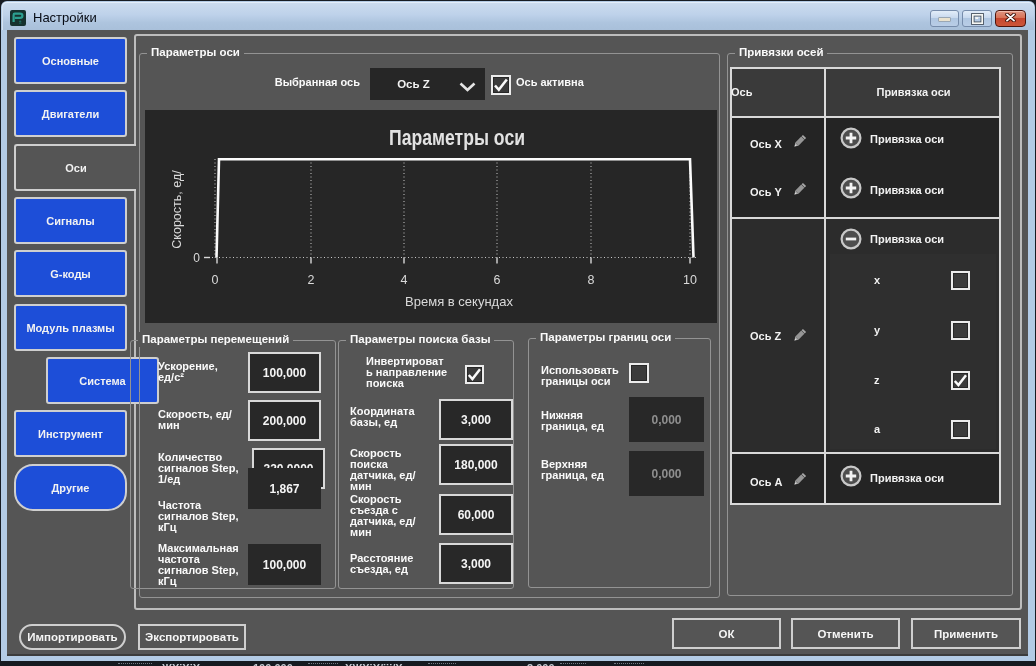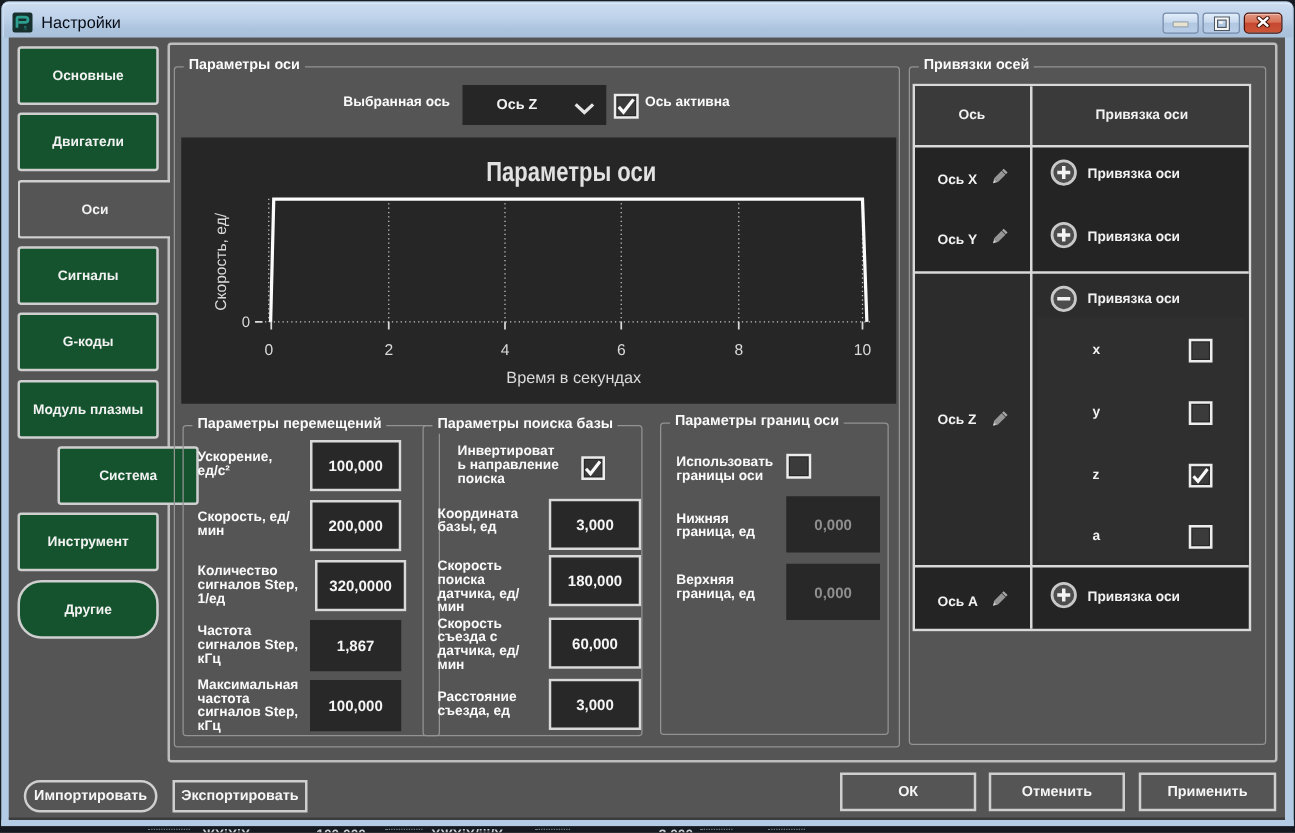--- a/index.html
+++ b/index.html
@@ -11,21 +11,21 @@
   background:linear-gradient(180deg,#ccdcEF 0%,#bed2ea 45%,#adc4de 75%,#a9c0da 100%);
   box-shadow:inset 0 1px 0 #e4eefa, inset 1px 0 0 #d4e2f2; }
 .client { left:7px; top:30px; width:1021px; height:625px; background:#555555; }
 .titletext { left:33px; top:10px; font-size:13px; color:#070b14; }
 .appicon { left:10px; top:10px; width:16px; height:16px; background:#16312e; border-radius:2px; }
 .capbtn { top:10px; height:17px; border-radius:3px; border:1px solid #768cab;
   background:linear-gradient(180deg,#e2edf9 0%,#c8d9ee 45%,#b0c7e2 50%,#b9cde6 100%); }
 .capclose { background:linear-gradient(180deg,#e09582 0%,#d87257 45%,#c64730 50%,#cc5639 100%);
   border:1.5px solid #4d140c; box-shadow:inset 0 1px 0 rgba(255,224,212,0.55); border-radius:4px; }
 
-.tabbtn { left:14px; width:113px; height:47px; background:#14532d; border:2px solid #cfcfcf;
+.tabbtn { left:14px; width:113px; height:47px; background:#1d4ed8; border:2px solid #cfcfcf;
   border-radius:3px; color:#f2f2f2; font-size:11px; font-weight:bold; text-align:center;
   display:flex; align-items:center; justify-content:center; }
 .tabsel { left:14px; width:122px; height:47px; background:#555555; border:2px solid #cfcfcf;
   border-right:none; border-radius:3px 0 0 3px; z-index:5; }
 .bigpanel { left:134px; top:34px; width:888px; height:576px; border:2px solid #bdbdbd; border-radius:3px; }
 .grp { border:1px solid #939393; border-radius:3px; }
 .legend { position:absolute; top:-9px; left:7px; background:#555555; padding:0 4px;
   font-size:11.5px; font-weight:bold; color:#fafafa; white-space:nowrap; line-height:15px; }
 .lbl { position:absolute; font-size:11px; font-weight:bold; color:#fafafa; line-height:11px; }
 .vbox { position:absolute; width:73px; height:41px; background:#282828; color:#f5f5f5;
@@ -125,31 +125,31 @@
       <text x="166" y="174">2</text>
       <text x="259" y="174">4</text>
     <text x="352" y="174">6</text>
       <text x="446" y="174">8</text>
       <text x="545" y="174">10</text>
   </g>
   <text x="314" y="196" font-size="13" fill="#dadada" text-anchor="middle" font-family="Liberation Sans">Время в секундах</text>
   <text x="36" y="99.5" font-size="12.5" fill="#dadada" text-anchor="middle" font-family="Liberation Sans" transform="rotate(-90 36 99.5)">Скорость, ед/</text>
 </svg>
 
-<div class="abs grp" style="left:146px;top:340px;width:206px;height:249px;">
+<div class="abs grp" style="left:130px;top:340px;width:206px;height:249px;">
   <span class="legend">Параметры перемещений</span>
 </div>
 <div class="lbl" style="left:158px;top:361px;">Ускорение,<br>ед/с²</div>
 <div class="vbox vboxb" style="left:248px;top:352px;">100,000</div>
 <div class="lbl" style="left:158px;top:409px;">Скорость, ед/<br>мин</div>
 <div class="vbox vboxb" style="left:248px;top:400px;">200,000</div>
 <div class="lbl" style="left:158px;top:452px;">Количество<br>сигналов Step,<br>1/ед</div>
 <div class="vbox vboxb" style="left:252px;top:448px;">320,0000</div>
 <div class="lbl" style="left:158px;top:500px;">Частота<br>сигналов Step,<br>кГц</div>
-<div class="vbox" style="left:248px;top:496px;">1,867</div>
+<div class="vbox" style="left:248px;top:468px;">1,867</div>
 <div class="lbl" style="left:158px;top:543px;">Максимальная<br>частота<br>сигналов Step,<br>кГц</div>
 <div class="vbox" style="left:248px;top:544px;">100,000</div>
 
 <div class="abs grp" style="left:338px;top:340px;width:176px;height:249px;">
   <span class="legend">Параметры поиска базы</span>
 </div>
 <div class="lbl" style="left:350px;top:356px;margin-left:16px;">Инвертироват<br>ь направление<br>поиска</div>
 <div class="cb" style="left:465px;top:365px;"></div>
 <svg class="abs" style="left:465px;top:364px;" width="19" height="19" viewBox="0 0 19 19">
   <path d="M3.8 11 L7.4 15 L15 5.2" fill="none" stroke="#fafafa" stroke-width="2.5"></path>
@@ -180,21 +180,21 @@
 <div class="abs tbl">
   <div class="trow thead" style="top:0;height:47px;"></div>
   <div class="trow" style="top:149.5px;height:234px;background:#2c2c2c;"></div>
   <div class="subpanel" style="left:98px;top:185px;width:166px;height:195px;"></div>
   <div class="hline" style="top:47px;"></div>
   <div class="hline" style="top:147.5px;"></div>
   <div class="hline" style="top:383.3px;"></div>
   <div class="vline"></div>
 </div>
 
-<div class="tcell-lbl" style="left:731px;width:93px;text-align:center;top:86px;">Ось</div>
+<div class="tcell-lbl" style="left:731px;width:93px;top:86px;">Ось</div>
 <div class="tcell-lbl" style="left:826px;width:175px;text-align:center;top:86px;">Привязка оси</div>
 
 <div class="tcell-lbl" style="left:750px;top:138px;">Ось X</div>
 <div class="tcell-lbl" style="left:750px;top:186px;">Ось Y</div>
 <div class="tcell-lbl" style="left:750px;top:330px;">Ось Z</div>
 <div class="tcell-lbl" style="left:750px;top:476px;">Ось A</div>
 
 <div class="tcell-lbl" style="left:870px;top:133px;">Привязка оси</div>
 <div class="tcell-lbl" style="left:870px;top:184px;">Привязка оси</div>
 <div class="tcell-lbl" style="left:870px;top:233px;">Привязка оси</div>

